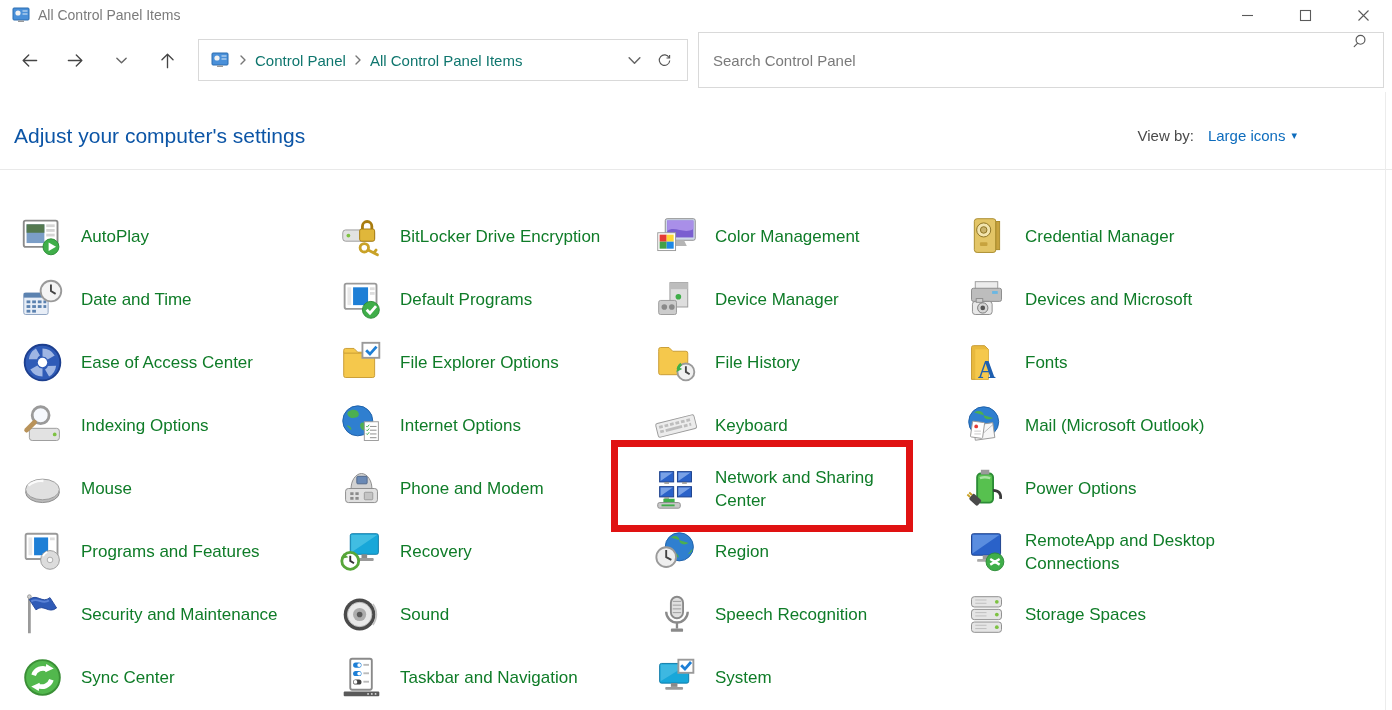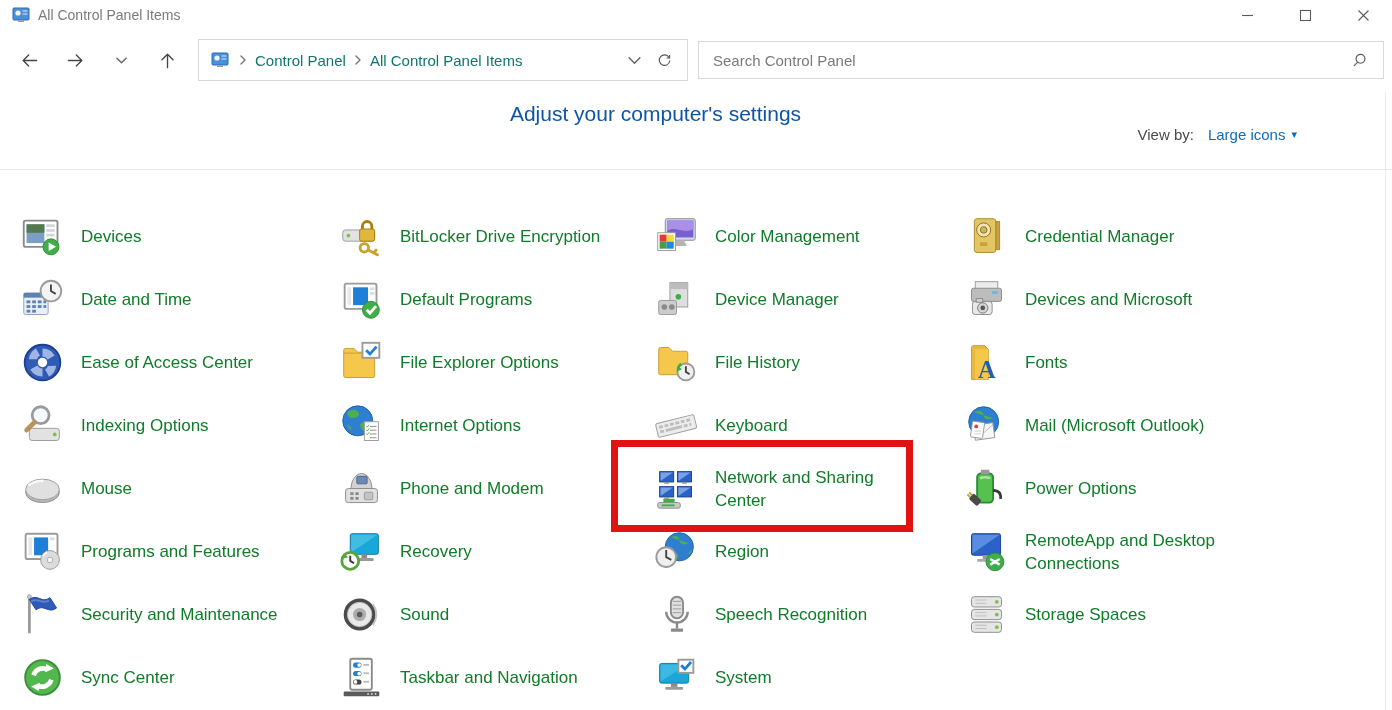--- a/index.html
+++ b/index.html
@@ -22,30 +22,30 @@
 
   .address-bar { width:490px; height:42px; border:1px solid #d9d9d9; background:#fff;
     display:flex; align-items:center; padding:0 8px 0 12px; margin-left:8px; }
   .address-bar .crumb-icon { width:18px; height:16px; margin-right:6px; }
   .crumb { font-size:15px; color:#0f766e; padding:0 4px; white-space:nowrap; }
   .crumb-chev { width:12px; height:12px; margin:0 2px; flex:0 0 auto; }
   .address-spacer { flex:1; }
   .addr-tool { width:30px; height:30px; display:flex; align-items:center; justify-content:center; }
   .addr-tool svg { width:15px; height:15px; }
 
-  .search-bar { flex:1; height:38px; border:1px solid #d9d9d9; background:#fff; margin-left:10px;
-    display:flex; align-items:center; padding:0 14px; }
+  .search-bar { flex:1; height:56px; border:1px solid #d9d9d9; background:#fff; margin-left:10px;
+    display:flex; padding:0 14px; }
   .search-bar input { flex:1; border:none; outline:none; font-size:15px; color:#333;
     font-family:inherit; background:transparent; }
   .search-bar input::placeholder { color:#7a7a7a; opacity:1; }
   .search-bar .search-glyph { width:17px; height:17px; flex:0 0 auto; }
 
   
   .header-bar { height:80px; display:flex; align-items:center; padding:12px 95px 0 14px;
-    border-bottom:1px solid #e9e9e9;flex-direction:column; }
+    border-bottom:1px solid #e9e9e9; }
   .page-title { font-size:21px; color:var(--hblue,#0c55a6); font-weight:400; }
   .view-by { margin-left:auto; display:flex; align-items:flex-start; font-size:15px; }
   .view-by .vb-label { color:#4a4a4a; margin-right:14px; }
   .view-by .vb-link { color:var(--lblue,#0d6cbd); display:flex; align-items:center; cursor:default; }
   .view-by .caret { font-size:11px; margin-left:6px; color:var(--lblue,#0d6cbd); }
 
   
   .grid { margin:35px 0 0 14px; display:grid;
     grid-template-columns:319px 315px 310px 1fr; grid-auto-rows:63px; }
   .item { display:flex; align-items:center; position:relative; padding-left:6px; }
@@ -169,21 +169,21 @@
           <rect x="4" y="7" width="36" height="28" rx="2" fill="#fff" stroke="#8a8a8a" stroke-width="2"></rect>
           <rect x="7" y="11" width="19" height="20" fill="#7b9ec7"></rect>
           <rect x="7" y="11" width="19" height="9" fill="#54794f"></rect>
           <rect x="28" y="11" width="9" height="3" fill="#d5d5d5"></rect>
           <rect x="28" y="16" width="9" height="3" fill="#d5d5d5"></rect>
           <rect x="28" y="21" width="9" height="3" fill="#d5d5d5"></rect>
           <circle cx="33" cy="35" r="8.5" fill="#3fae49" stroke="#2c8c36"></circle>
           <path d="M30.5 30.5l8 4.5-8 4.5z" fill="#fff"></path>
         </svg>
       </span>
-      <span class="label">Devices</span>
+      <span class="label">AutoPlay</span>
     </div>
     <div class="item">
       <span class="icon">
         <svg viewBox="0 0 48 48">
           <rect x="4" y="17" width="34" height="12" rx="3" fill="#e2e2e2" stroke="#9a9a9a"></rect>
           <circle cx="10" cy="23" r="2" fill="#7dc242"></circle>
           <path d="M25 17v-4a5 5 0 0 1 10 0v4" fill="none" stroke="#a87c0f" stroke-width="3"></path>
           <rect x="22" y="16" width="16" height="13" rx="2" fill="#e0b73a" stroke="#a87c0f"></rect>
           <circle cx="27" cy="36" r="4.5" fill="none" stroke="#c9a227" stroke-width="3"></circle>
           <path d="M31 38.5l10 5M37 41.5l2.5-3" stroke="#c9a227" stroke-width="3" stroke-linecap="round"></path>

